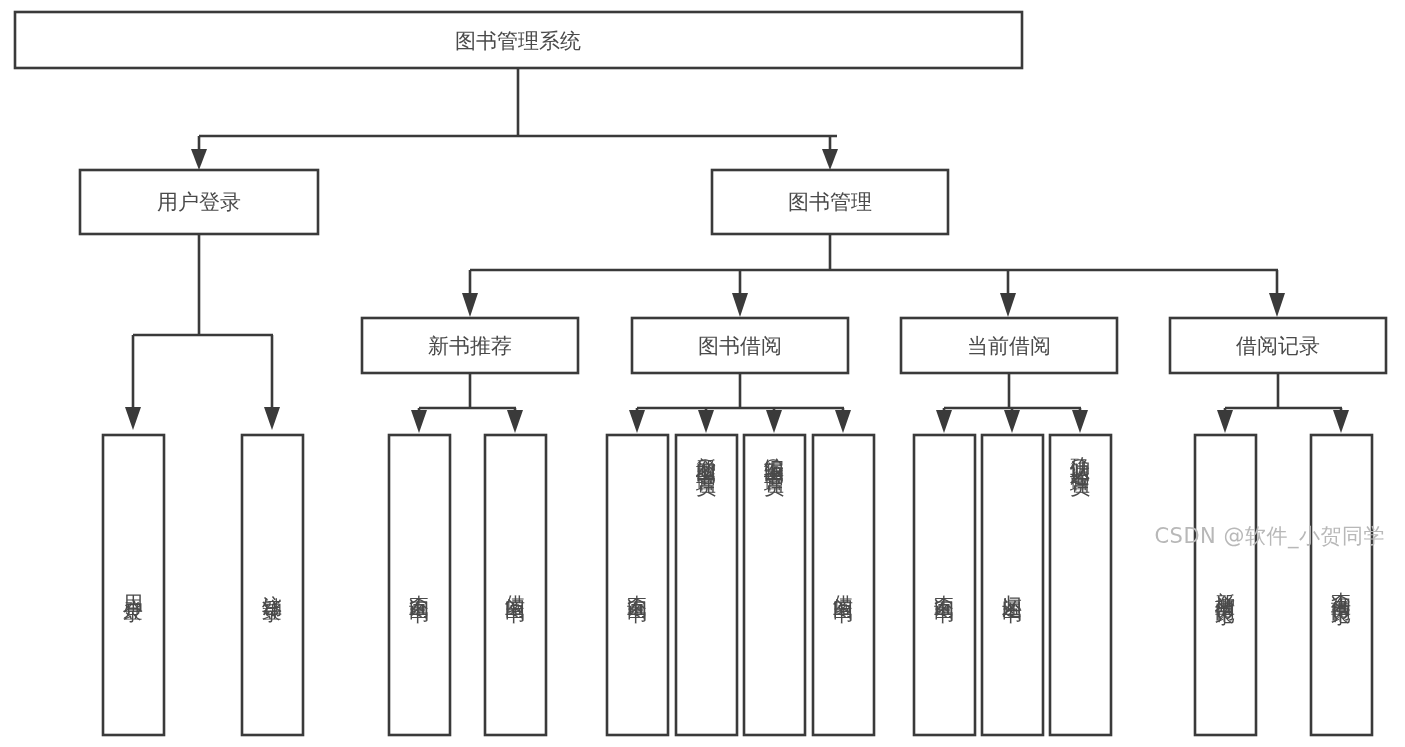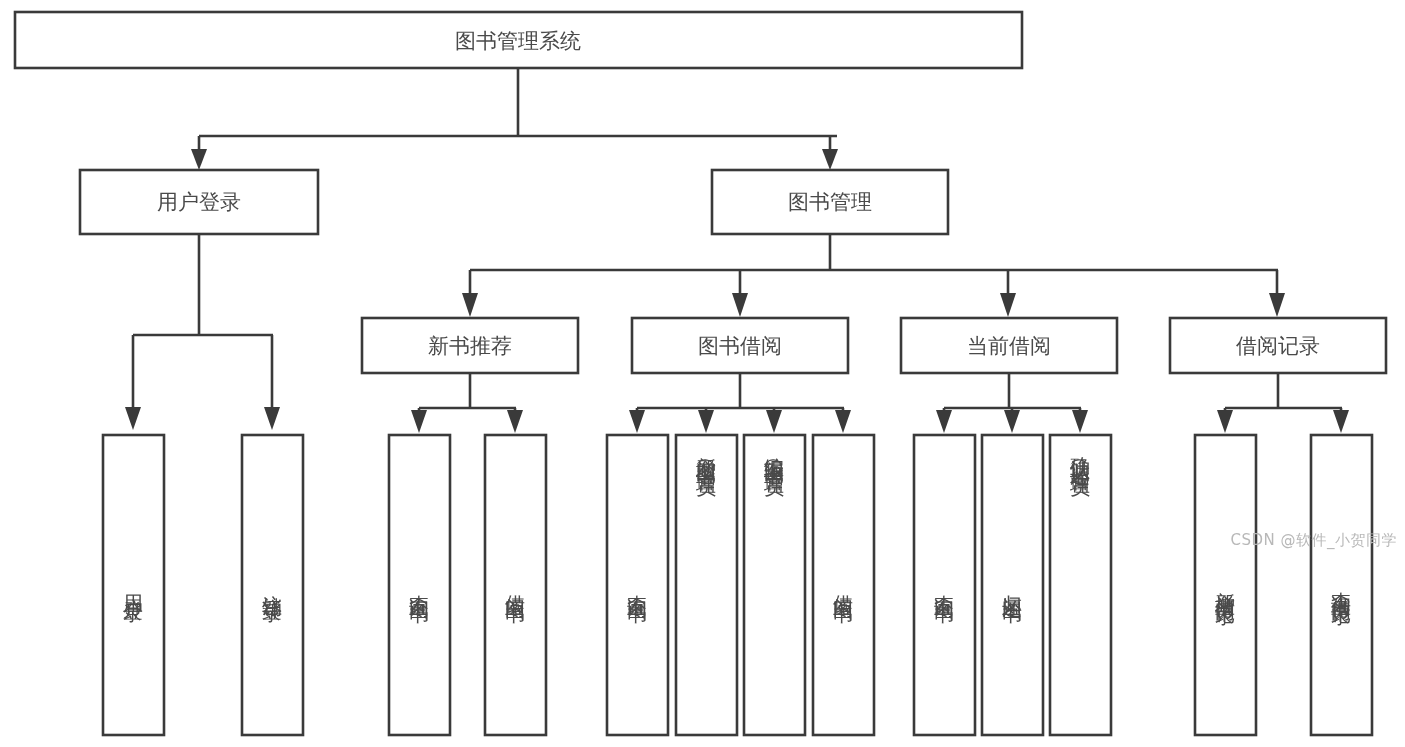--- a/index.html
+++ b/index.html
@@ -60,24 +60,24 @@
     text-orientation: upright;
     font-family: "DejaVu Sans", "Liberation Sans", sans-serif;
     font-size: 20px;
     line-height: 1;
     letter-spacing: 3px;
     color: #4a4a4a;
     white-space: nowrap;
   }
   .watermark {
     position: absolute;
-    right: 8px;
+    right: 20px;
     bottom: 6px;
     font-family: "DejaVu Sans", "Liberation Sans", sans-serif;
-    font-size: 15px;
+    font-size: 21px;
     color: #b8b8b8;
     letter-spacing: 0.5px;
     white-space: nowrap;
   }
 </style>
 </head>
 <body>
 
 <div id="diagram-root">
 

